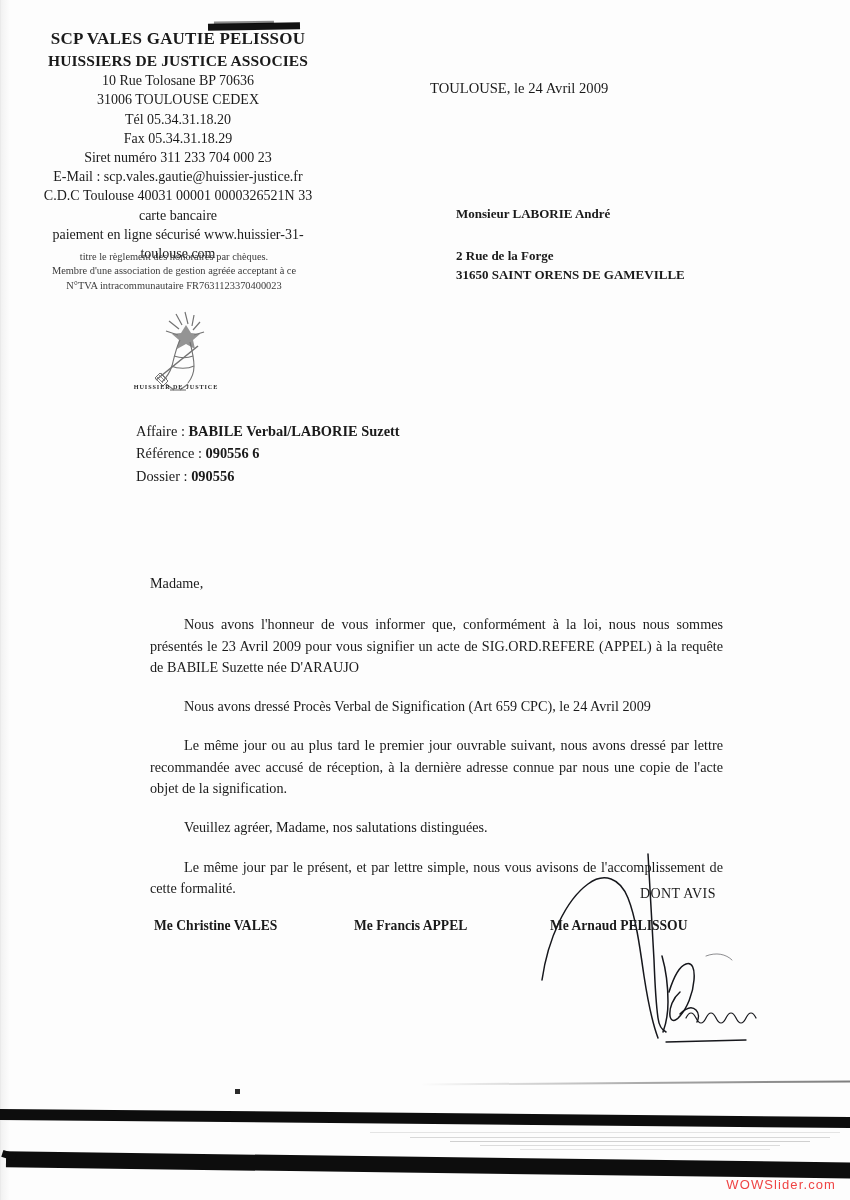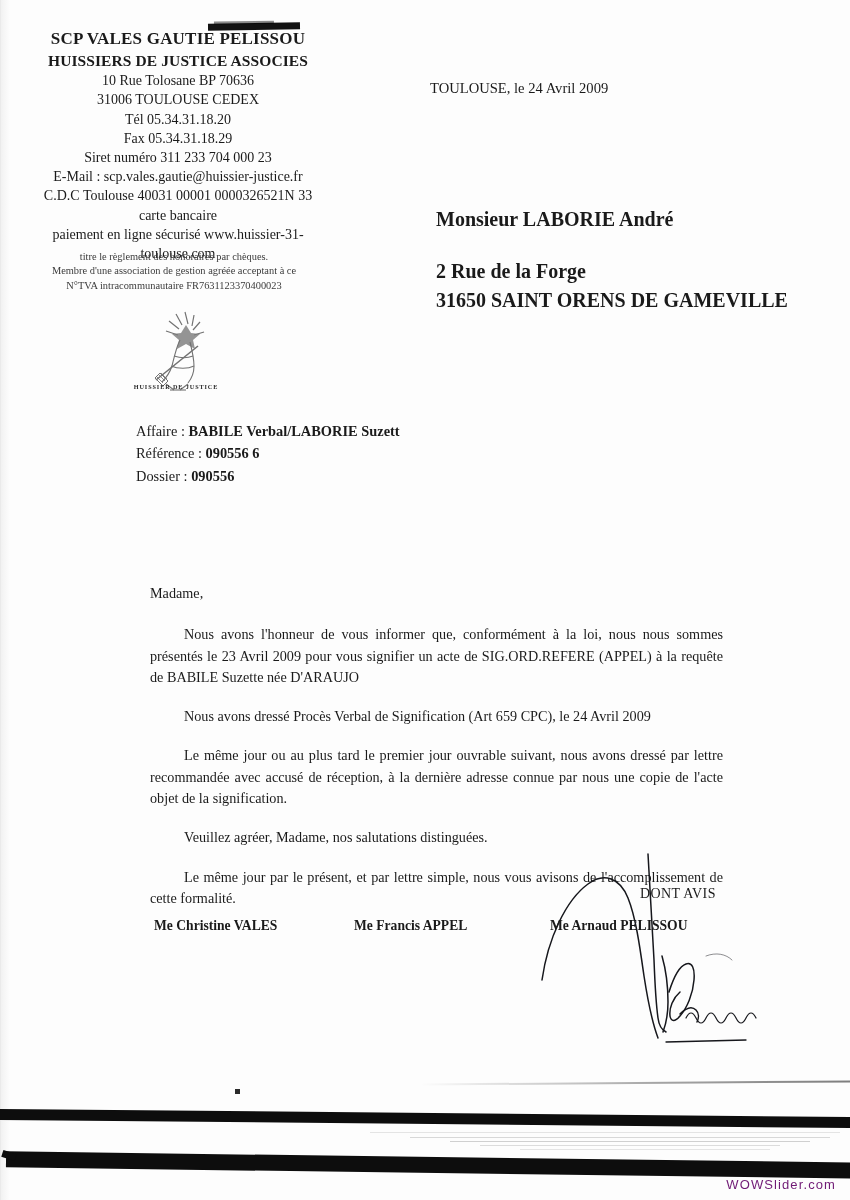--- a/index.html
+++ b/index.html
@@ -111,24 +111,24 @@
 
   
   .date-line {
     position: absolute;
     left: 430px;
     top: 80px;
     font-size: 14.6px;
   }
   .recipient {
     position: absolute;
-    left: 436px;
+    left: 456px;
     top: 205px;
     font-weight: bold;
-    font-size: 20px;
+    font-size: 13px;
     line-height: 1.42;
   }
   .recipient .addr { margin-top: 24px; }
 
   
   .refblock {
     position: absolute;
     left: 136px;
     top: 420px;
     font-size: 14.4px;
@@ -139,21 +139,21 @@
 
   
   .body {
     position: absolute;
     left: 150px;
     top: 567px;
     width: 573px;
     font-size: 14.2px;
     line-height: 1.50;
   }
-  .salutation { margin: 16px 0 20px 0; }
+  .salutation { margin: 6px 0 20px 0; }
   .body p.para {
     margin: 0 0 18px 0;
     text-align: justify;
     text-indent: 34px;
   }
   .body p.para:last-child { margin-bottom: 0; }
 
   
   .sig-row {
     position: absolute;
@@ -245,21 +245,21 @@
     transform: rotate(-0.4deg);
   }
 
   .watermark {
     position: absolute;
     right: 14px;
     bottom: 8px;
     font-family: "Liberation Sans", sans-serif;
     font-size: 13px;
     letter-spacing: 1.1px;
-    color: #701a75;
+    color: #ef4444;
   }
 </style>
 </head>
 <body>
 
 <div class="page">
 
   <div class="scan-noise"></div>
   <div class="scan-edge-left"></div>
 

